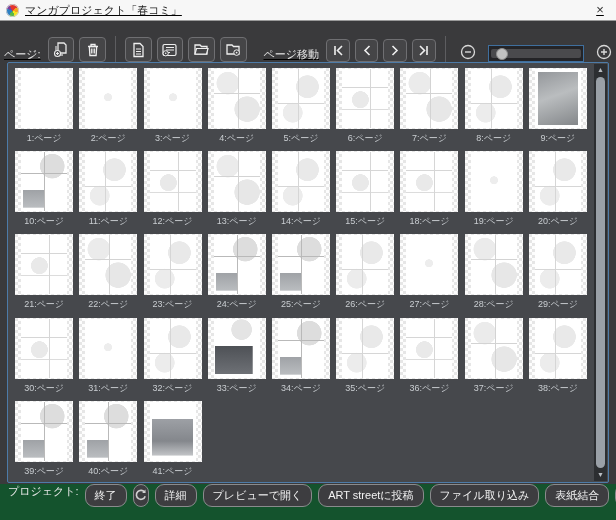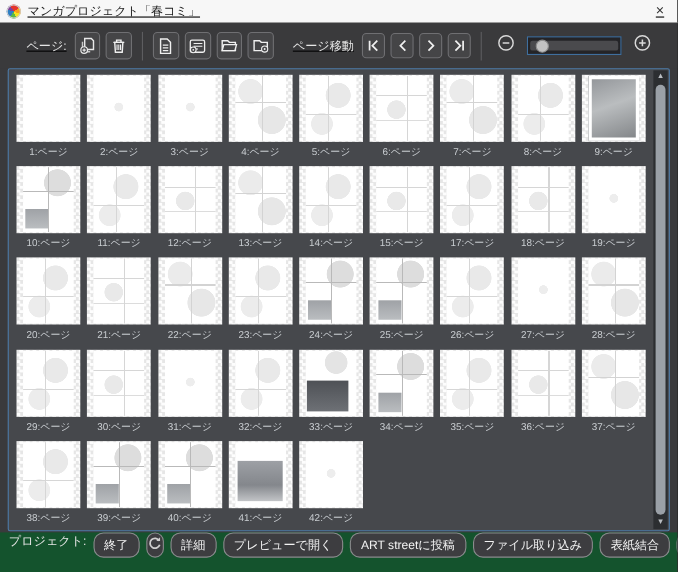--- a/index.html
+++ b/index.html
@@ -8,21 +8,21 @@
 
   
   .titlebar{height:21px;background:#f7f7f7;display:flex;align-items:center;padding:0 6px;border-bottom:1px solid #9a9a9a;}
   .logo{width:13px;height:13px;border-radius:50%;margin-right:6px;
         background:conic-gradient(#e5342c 0 55deg,#f6a21d 55deg 110deg,#f4e31f 110deg 160deg,#58b847 160deg 215deg,#2d7fc3 215deg 285deg,#7e3f98 285deg 330deg,#e5342c 330deg);
         box-shadow:0 0 0 1px #cfcfcf inset;}
   .title{font-size:11px;color:#1c1c1c;flex:1;}
   .closebtn{width:20px;text-align:center;color:#333;font-size:13px;line-height:18px;cursor:default;}
 
   
-  .toolbar{height:41px;display:flex;align-items:center;padding:0 24px;gap:5px;background:#3a3a3c;}
+  .toolbar{height:41px;display:flex;align-items:flex-end;padding:0 4px;gap:5px;background:#3a3a3c;}
   .tb-label{font-size:11px;color:#e6e6e6;margin-right:2px;white-space:nowrap;}
   .tb-btn{width:27px;height:25px;background:#454547;border:1px solid #6f6f72;border-radius:4px;
           display:flex;align-items:center;justify-content:center;padding:0;}
   .tb-btn svg{display:block;}
   .nav-btn{width:24px;height:23px;}
   .sep{width:1px;height:26px;background:#5d5d60;margin:0 4px;}
   .spacer{flex:1;}
   .zoom-circle{width:17px;height:17px;display:flex;align-items:center;justify-content:center;}
   .slider{width:98px;height:17px;border:1px solid #3f6f9e;background:#242427;position:relative;margin:0 6px;}
   .slider .track{position:absolute;left:2px;right:2px;top:3px;bottom:3px;background:#4a4a4d;border-radius:2px;}
@@ -324,26 +324,20 @@
   </div>
 
   <div class="cell v-light alt2">
     <div class="thumb">
       <div class="page"></div>
     </div>
     <div class="plabel">15:ページ</div>
   </div>
 
 
-  <div class="cell v-light alt1">
-    <div class="thumb">
-      <div class="page"></div>
-    </div>
-    <div class="plabel">17:ページ</div>
-  </div>
 
   <div class="cell v-light alt2">
     <div class="thumb">
       <div class="page"></div>
     </div>
     <div class="plabel">18:ページ</div>
   </div>
 
   <div class="cell v-faint alt0">
     <div class="thumb">
@@ -499,26 +493,20 @@
     <div class="plabel">40:ページ</div>
   </div>
 
   <div class="cell v-building alt1">
     <div class="thumb">
       <div class="page"></div>
     </div>
     <div class="plabel">41:ページ</div>
   </div>
 
-  <div class="cell v-faint alt2">
-    <div class="thumb">
-      <div class="page"></div>
-    </div>
-    <div class="plabel">42:ページ</div>
-  </div>
 </div>
     <div class="scrollbar">
       <div class="sb-arrow sb-up">▲</div>
       <div class="sb-thumb"></div>
       <div class="sb-arrow sb-down">▼</div>
     </div>
   </div>
 
   <div class="bottombar">
     <span class="bb-label">プロジェクト:</span>

